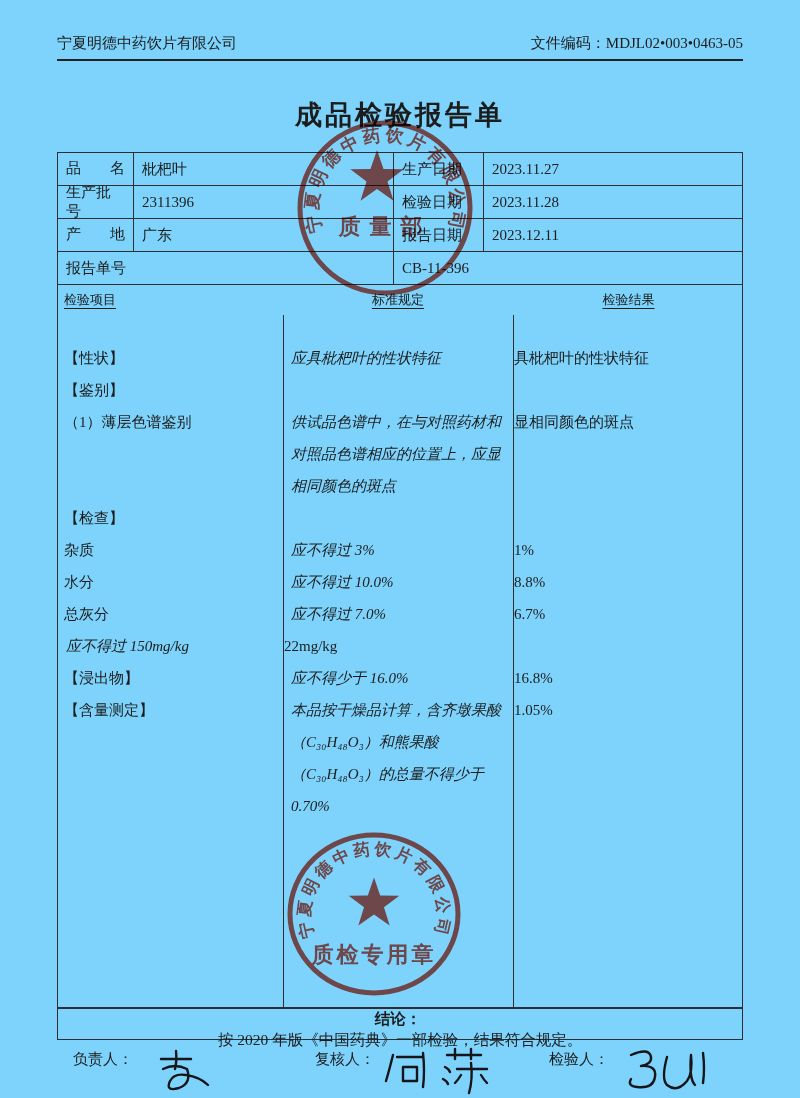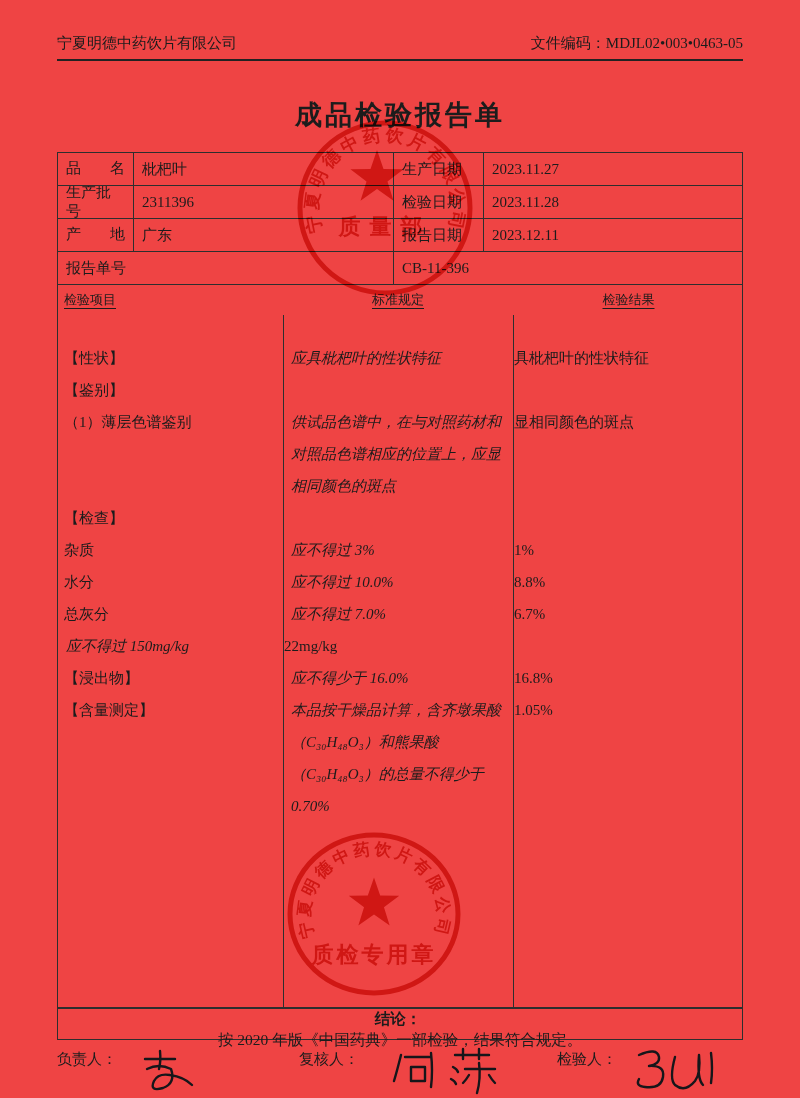--- a/index.html
+++ b/index.html
@@ -1,16 +1,16 @@
 <!DOCTYPE html>
 <html><head>
 <meta charset="utf-8">
 <style>
   html,body{margin:0;padding:0;background:#888;}
-  .page{position:relative;width:800px;height:1098px;background:#ef4444;overflow:hidden;
+  .page{position:relative;width:800px;height:1098px;background:#7dd3fc;overflow:hidden;
         font-family:"Liberation Serif","DejaVu Serif",serif;color:#1c1c1c;}
   .content{position:absolute;left:57px;top:0;width:686px;}
 
   
   .hdr{display:flex;justify-content:space-between;align-items:flex-end;padding-top:34px;font-size:15px;}
   .hdr-rule{height:0;border-bottom:2.5px solid #222;margin-top:6px;}
 
   
   .title{margin-top:36px;text-align:center;font-size:27px;font-weight:bold;letter-spacing:3px;}
 
@@ -35,25 +35,25 @@
   .rows{padding-top:27px;}
   .srow{display:grid;grid-template-columns:225px 230px 231px;font-size:15px;line-height:32px;}
   .srow .c-item{padding-left:6px;}
   .srow .c-std{padding:0 10px 0 8px;font-style:italic;}
   .srow .c-res{padding-left:1px;}
 
   
   .concl{border:1.5px solid #2e2e2e;border-top:1px solid #2e2e2e;height:30px;display:flex;align-items:center;
          padding:0 6px;font-size:15.5px;flex-direction:column;}
   .concl b{font-weight:bold;margin-right:4px;}
-  .signs{display:flex;align-items:flex-start;margin-top:7px;font-size:15px;}
+  .signs{display:flex;align-items:flex-start;margin-top:7px;font-size:15px;margin-left:16px;}
   .sig-group{display:flex;align-items:flex-start;}
   .sig-group .lbl{line-height:24px;white-space:nowrap;}
   .sig-group svg{margin-top:-2px;}
-  .g2{margin-left:52px;gap:24px;} .g3{margin-left:34px;}
+  .g2{margin-left:52px;} .g3{margin-left:34px;}
 
   
   .stamp{position:absolute;pointer-events:none;mix-blend-mode:multiply;opacity:0.85;}
   .stamp text{font-family:"Liberation Serif","DejaVu Serif",serif;font-weight:bold;}
   .stamp-top{left:293px;top:116px;}
   .stamp-bottom{left:282px;top:828px;}
   .ink{stroke:#16161a;stroke-width:2.4;fill:none;stroke-linecap:round;stroke-linejoin:round;}
 </style>
 </head>
 <body>

